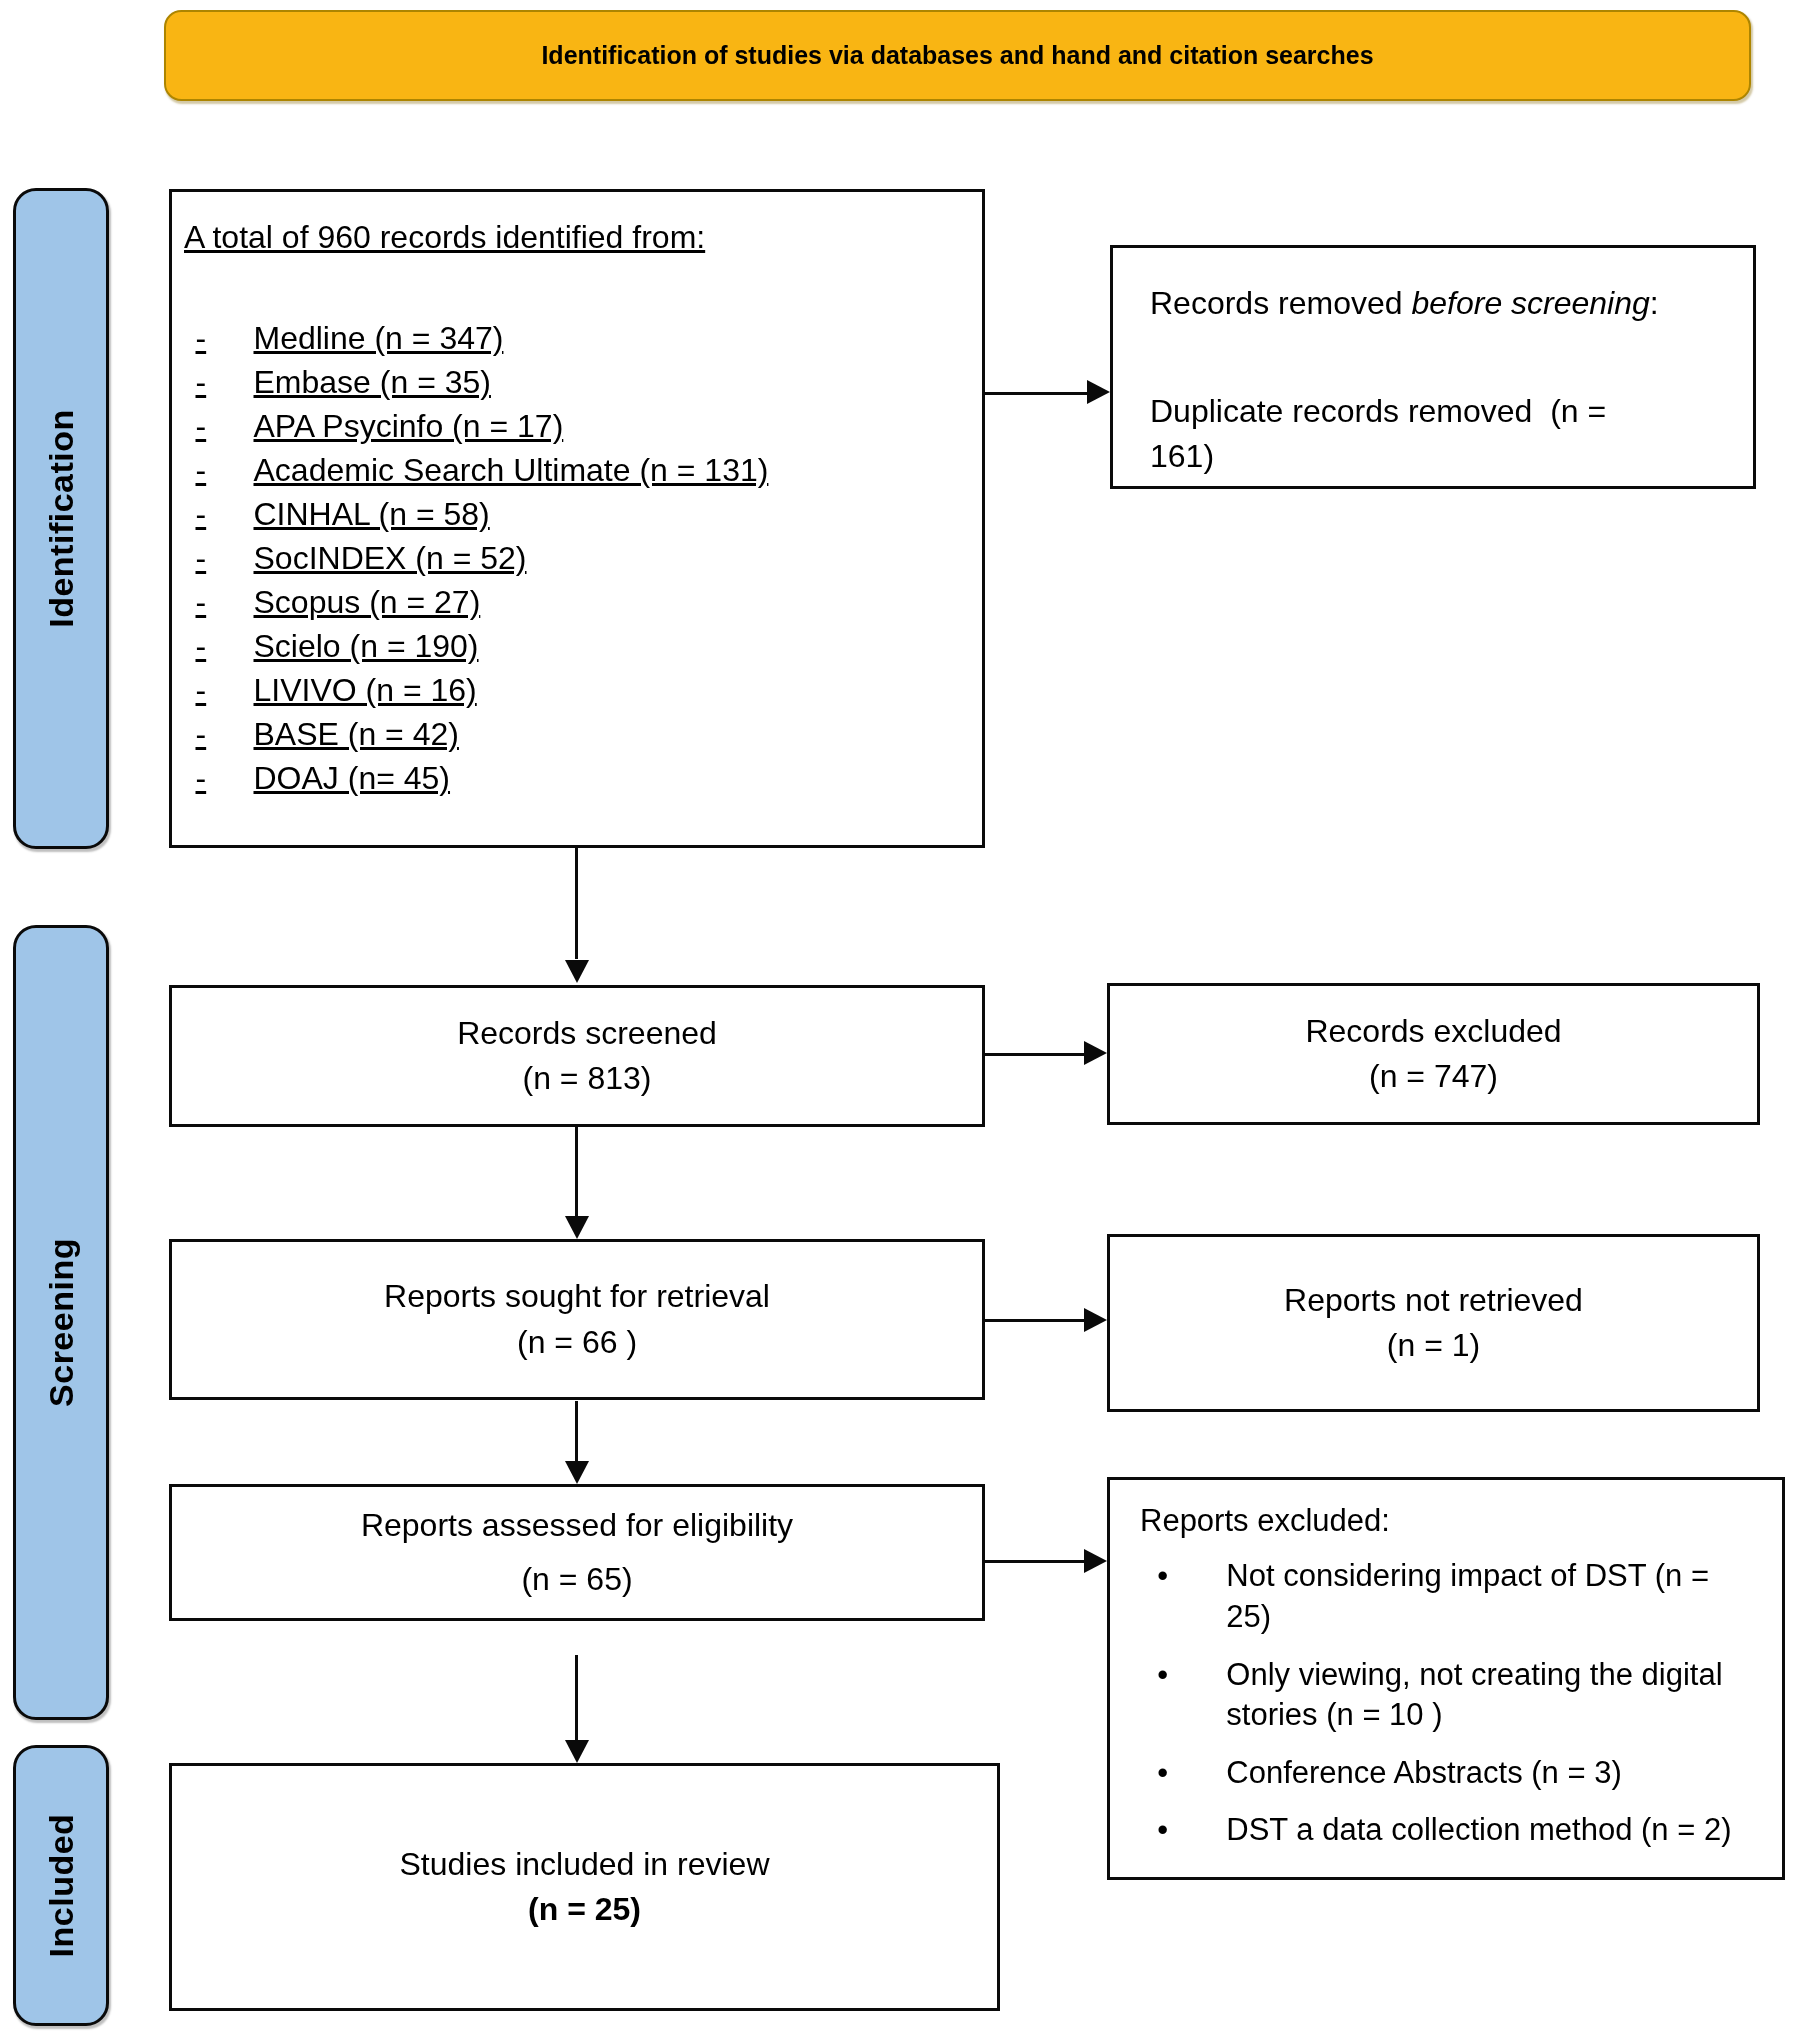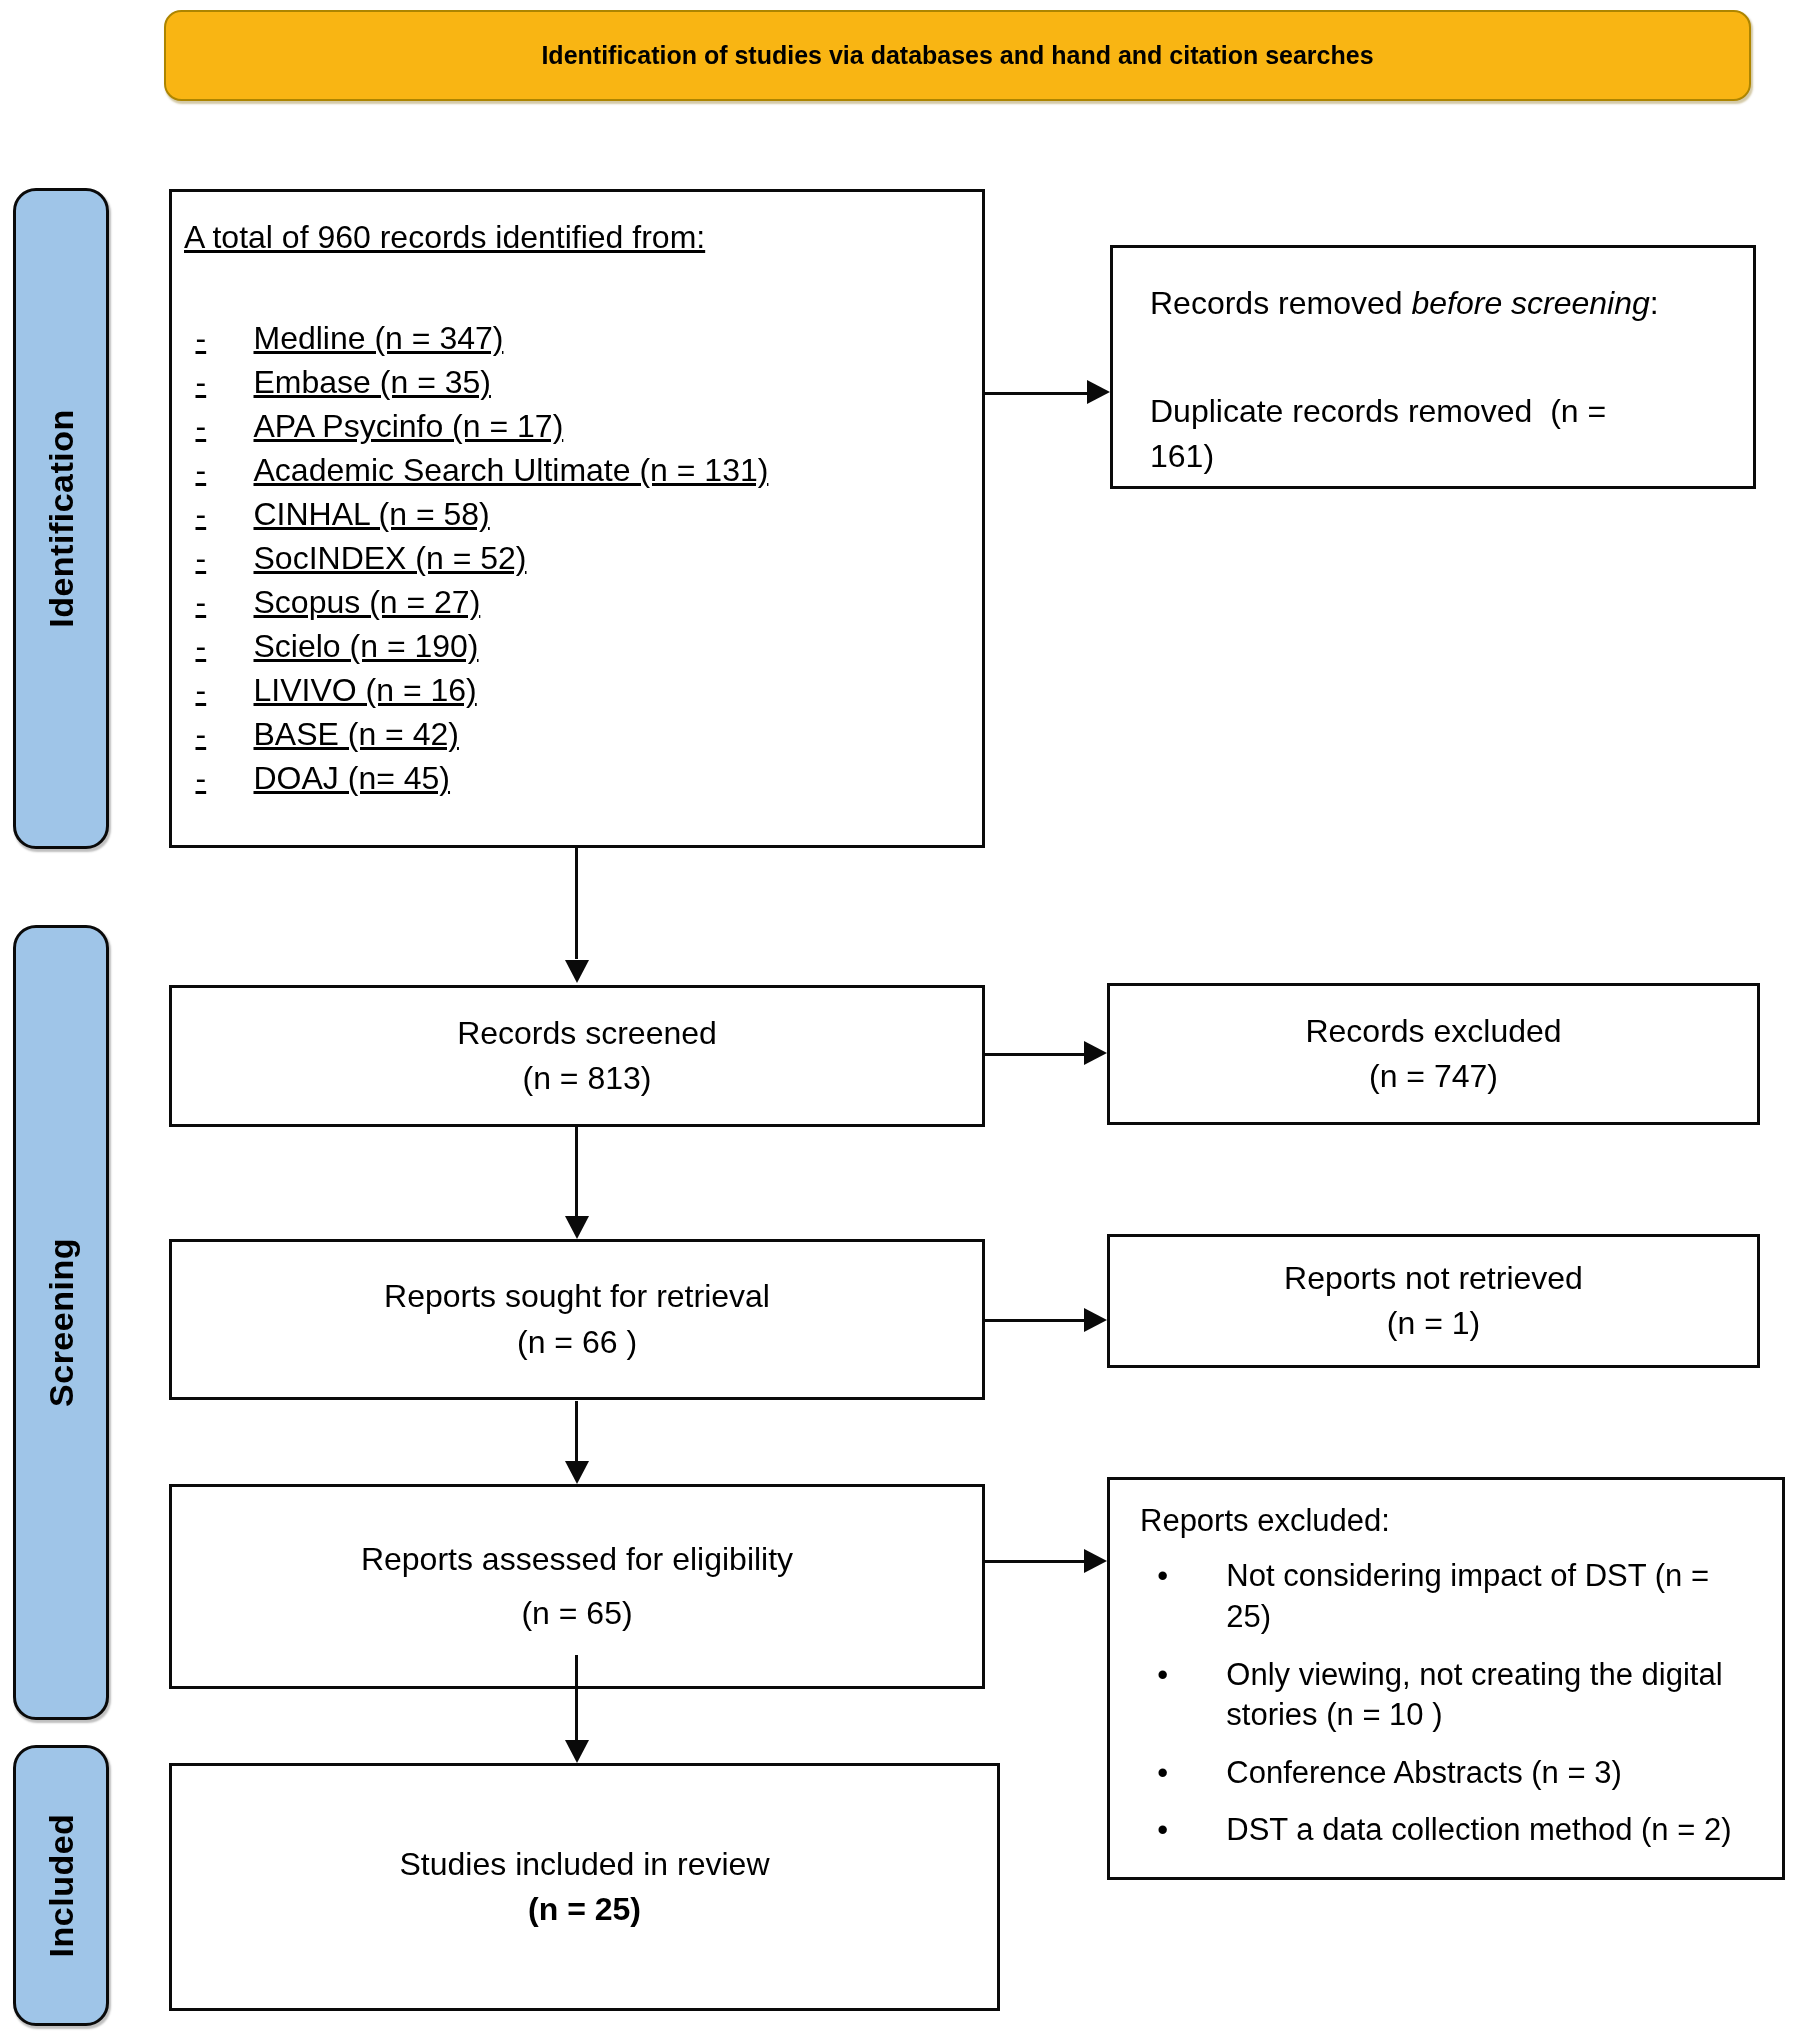--- a/index.html
+++ b/index.html
@@ -134,26 +134,26 @@
   <div class="abs box center-box" style="left:1107px;top:983px;width:653px;height:142px;">
     <div>Records excluded</div>
     <div>(n = 747)</div>
   </div>
 
   <div class="abs box center-box" style="left:169px;top:1239px;width:816px;height:161px;">
     <div>Reports sought for retrieval</div>
     <div>(n = 66 )</div>
   </div>
 
-  <div class="abs box center-box" style="left:1107px;top:1234px;width:653px;height:134px;">
+  <div class="abs box center-box" style="left:1107px;top:1234px;width:653px;height:178px;">
     <div>Reports not retrieved</div>
     <div>(n = 1)</div>
   </div>
 
-  <div class="abs box center-box" style="left:169px;top:1484px;width:816px;height:205px;gap:8px;">
+  <div class="abs box center-box" style="left:169px;top:1484px;width:816px;height:137px;gap:8px;">
     <div>Reports assessed for eligibility</div>
     <div>(n = 65)</div>
   </div>
 
   <div class="abs box" style="left:1107px;top:1477px;width:678px;height:403px;padding:19px 30px;font-size:31px;">
     <div>Reports excluded:</div>
     <div class="reasons">
       <div class="lrow">
           <span class="bullet-col">•</span>
           <span class="reason-text">Not considering impact of DST (n = 25)</span>

